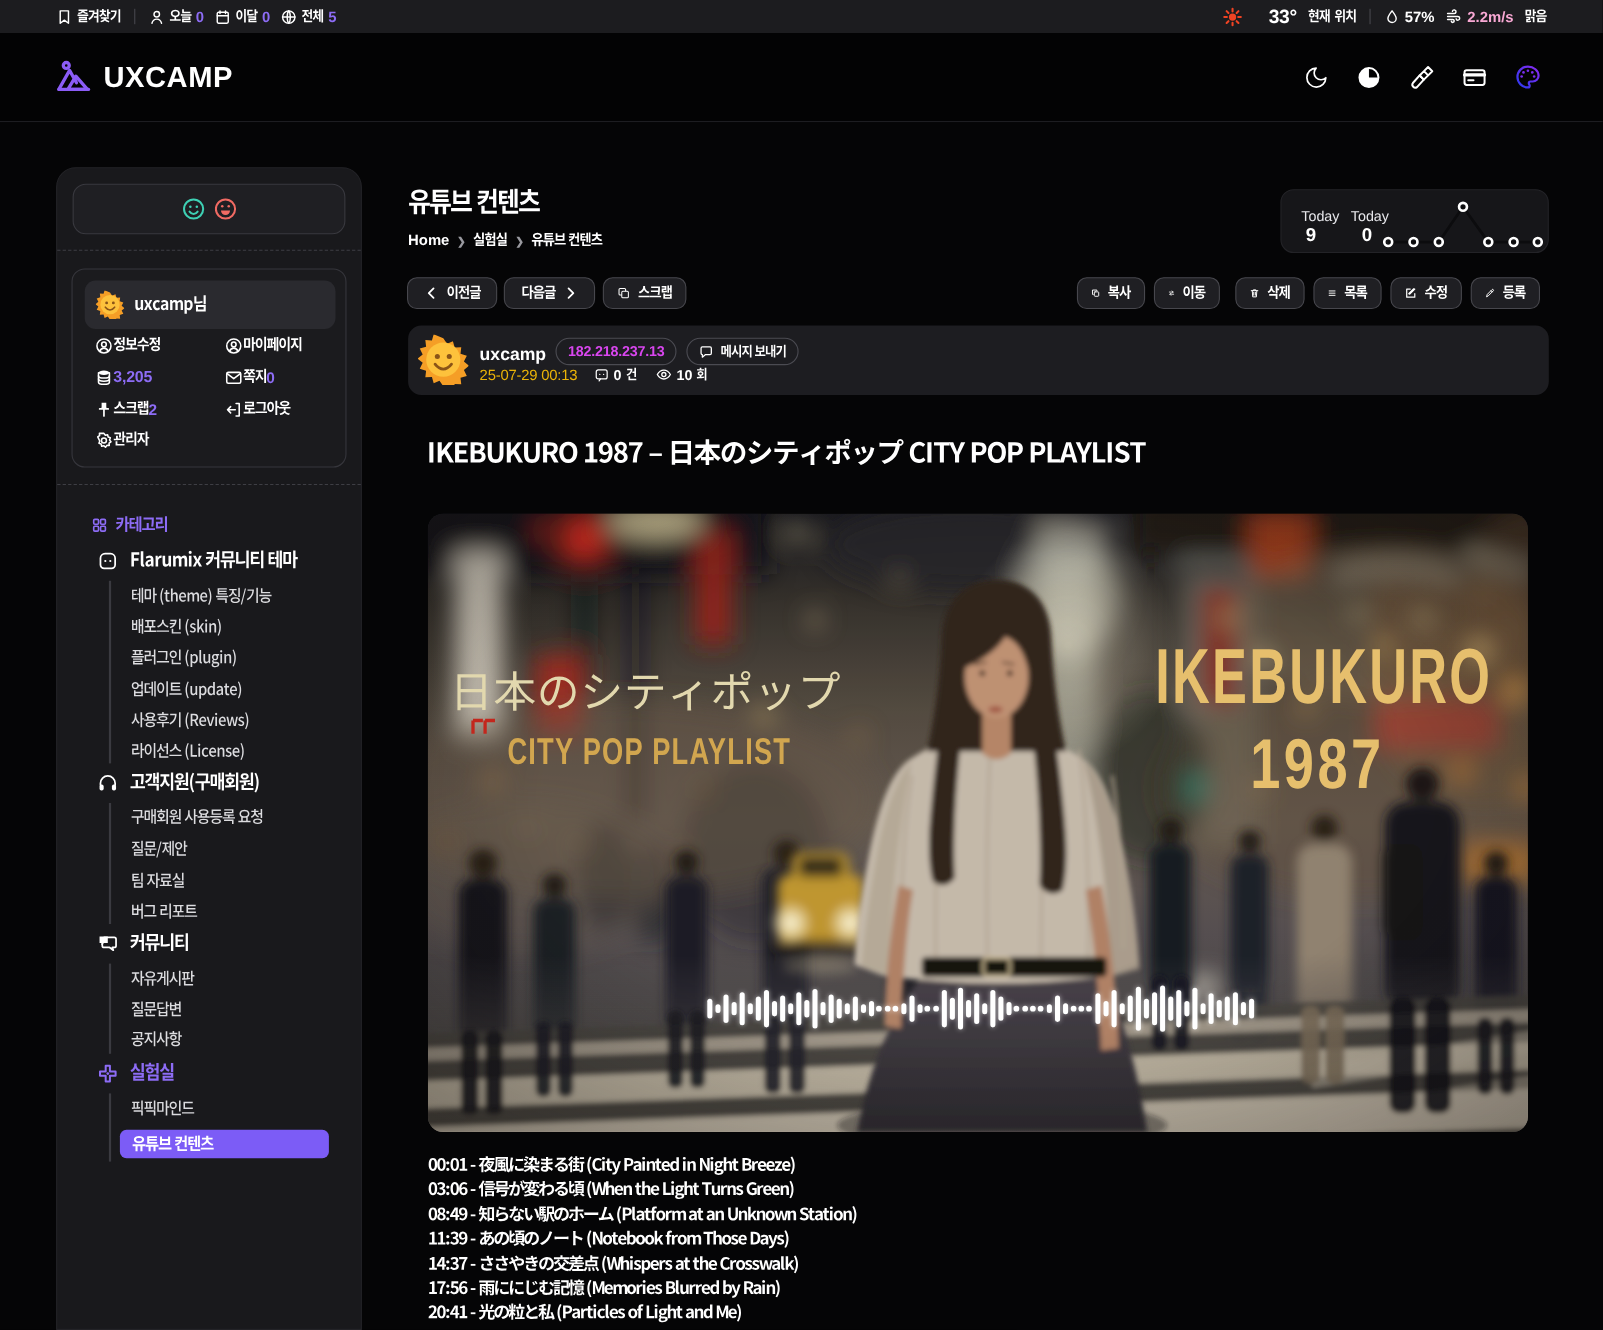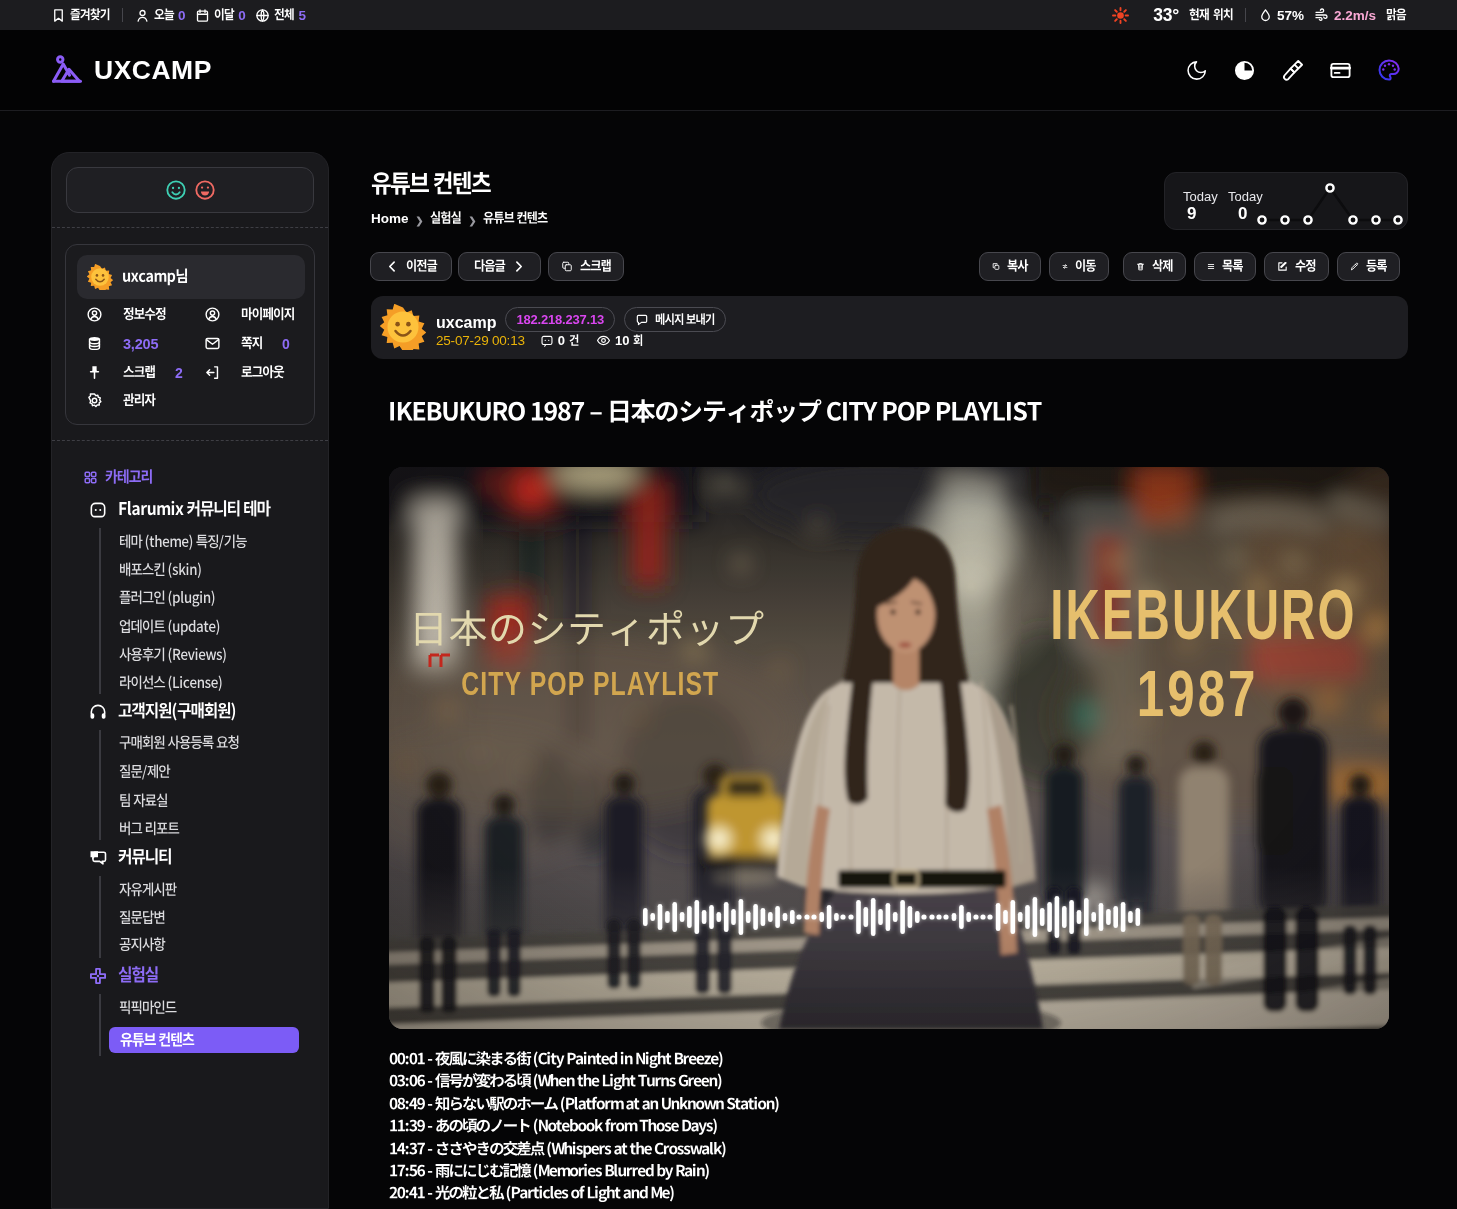--- a/index.html
+++ b/index.html
@@ -15,21 +15,21 @@
 #logotxt{font-size:26.5px;font-weight:bold;color:#fff;letter-spacing:.5px}
 #search{position:absolute;left:488px;top:20px;width:404px;height:40px;background:#232327;border:1px solid #2c2c31;border-radius:20px;display:flex;align-items:center;padding:0 5px 0 17px}
 #search .ph{color:#8f8f98;font-size:15px;margin-left:11px}
 #sbtn{margin-left:auto;width:48px;height:30px;background:#8b5cf6;border-radius:15px;display:flex;align-items:center;justify-content:center}
 #hicons{position:absolute;right:56px;top:28px;display:flex;align-items:center;gap:25px}
 #sidebar{position:absolute;left:51px;top:152px;width:278px;height:1057px;background:#19191c;border-radius:18px 18px 0 0;border:1px solid #232327}
 .dash{border-top:1.5px dashed #3e3e44;position:absolute;left:0;width:276px}
 #emojibox{position:absolute;left:14px;top:14px;width:248px;height:46px;border:1px solid #39393f;background:#1f1f23;border-radius:12px;display:flex;align-items:center;justify-content:center;gap:7px}
 #profile{position:absolute;left:13px;top:91px;width:250px;height:181px;border:1px solid #36363c;border-radius:12px;background:#1b1b1e}
 #uchip{position:absolute;left:11px;top:10px;width:228px;height:44px;background:#2a2a2f;border-radius:10px;display:flex;align-items:center;padding:0 10px;gap:9px}
-.prow{position:absolute;display:flex;align-items:center;gap:20px}
+.prow{position:absolute;display:flex;align-items:flex-start;gap:0}
 .cat{position:absolute;display:flex;align-items:center;gap:7px}
 .tree-h{position:absolute;display:flex;align-items:center;gap:10px}
 .vline{position:absolute;width:1.5px;background:#3a3a40}
 #ytpill{position:absolute;left:57px;top:874px;width:190px;height:26px;background:#7c5cf6;border-radius:6px;display:flex;align-items:center;padding-left:11px}
 .btn{height:29px;border:1px solid #47474d;background:#1f1f23;border-radius:9px;display:flex;align-items:center;justify-content:center;gap:7px;padding:0 12px}
 #stats{position:absolute;left:1164px;top:172px;width:244px;height:58px;background:#161619;border:1px solid #232327;border-radius:12px}
 #authcard{position:absolute;left:371px;top:296px;width:1037px;height:63px;background:#1d1d21;border-radius:12px}
 .pill{height:25px;border:1px solid #4b4b52;border-radius:13px;display:flex;align-items:center;justify-content:center;gap:6px;padding:0 10px}
 .bc{font-size:13.5px;font-weight:bold;color:#fff}
 .bcsep{color:#9a9aa0;font-size:9.5px;font-weight:bold;margin:0 7px}

